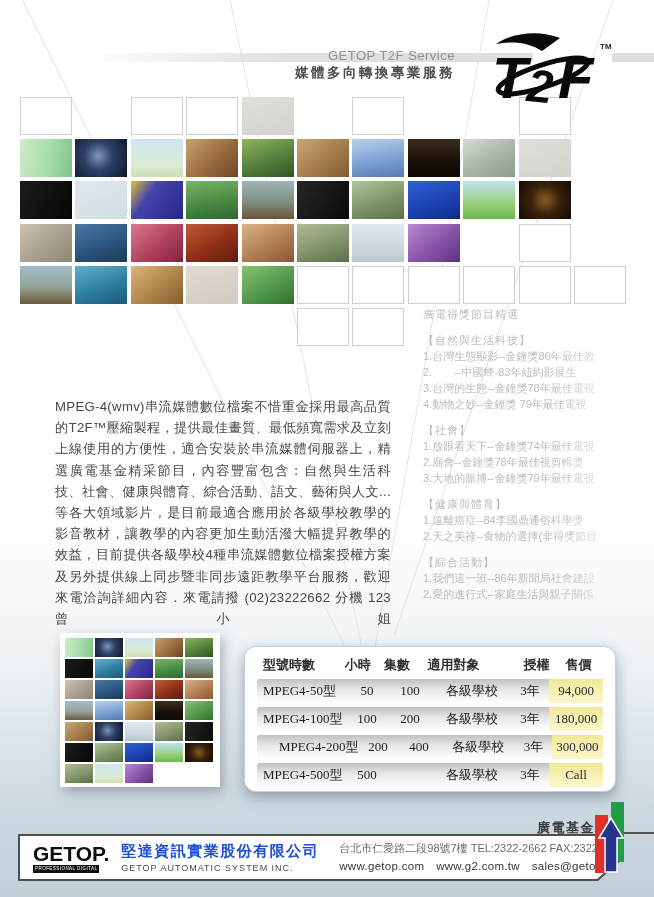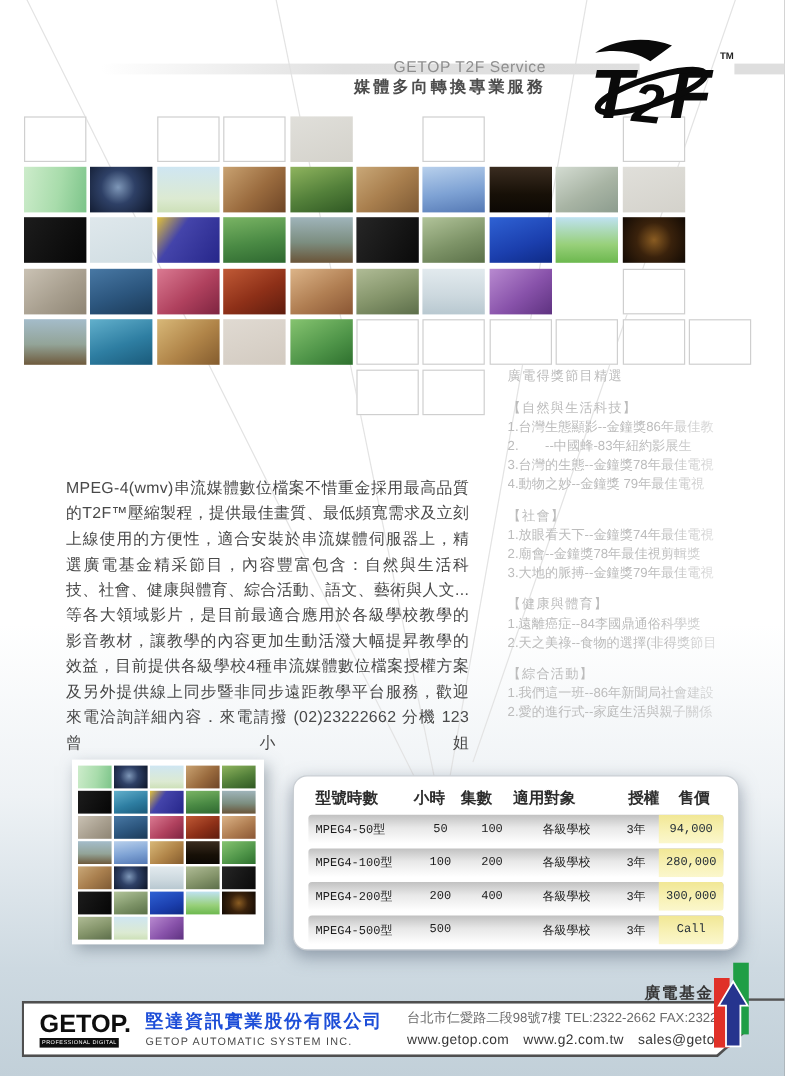--- a/index.html
+++ b/index.html
@@ -32,21 +32,21 @@
     box-shadow:3px 5px 12px rgba(90,105,120,.5);padding:5px;box-sizing:border-box;z-index:3;}
   #collage{display:grid;grid-template-columns:repeat(5,28px);grid-auto-rows:19px;gap:2px;}
   .tile{width:28px;height:19px;}
   .price-card{position:absolute;left:244px;top:646px;width:372px;height:146px;background:#fff;border:1px solid #c9ced3;
     border-radius:12px;box-shadow:0 5px 14px rgba(85,100,120,.55);box-sizing:border-box;z-index:3;}
   #tbl-head{display:flex;padding:9px 12px 5px 12px;font-size:13px;font-weight:bold;color:#2d2d2d;}
   .th{text-align:center;}
   .th.left{text-align:left;padding-left:6px;box-sizing:border-box;}
   .trow{display:flex;align-items:stretch;height:24px;margin:0 12px 4px 12px;border-radius:3px;overflow:hidden;
     background:linear-gradient(180deg,#c1c1c1 0%,#e8e8e8 45%,#ffffff 100%);
-    font-family:Liberation Mono, monospace;font-size:10px;color:#1d1d1d;}
+    font-family:Liberation Serif, serif;font-size:13px;color:#1d1d1d;}
   .td{display:flex;align-items:center;justify-content:center;box-sizing:border-box;}
   .td.left{justify-content:flex-start;padding-left:6px;}
   .td.price{background:linear-gradient(180deg,#f1e795 0%,#f8f2b8 60%,#fbf7cd 100%);color:#1c2733;}
   .fund-label{position:absolute;left:537px;top:819px;font-size:13px;font-weight:bold;color:#383838;letter-spacing:1.5px;z-index:6;}
   .fund-logo{position:absolute;left:592px;top:802px;z-index:9;}
   .footer-edge{position:absolute;left:620px;top:832px;width:34px;height:2px;background:#555;z-index:4;}
   .footer-outer{position:absolute;left:18px;top:834px;width:604px;height:47px;background:#4f4f4f;z-index:5;
     clip-path:polygon(0 0,100% 0,100% 55%,calc(100% - 24px) 100%,0 100%);}
   .footer-inner{position:absolute;inset:2px;background:#fff;display:flex;align-items:center;gap:12px;
     padding-left:13px;box-sizing:border-box;
@@ -218,24 +218,24 @@
           <div class="td" style="width: 78px;">各級學校</div>
           <div class="td" style="width: 38px;">3年</div>
           <div class="td price" style="width: 54px;">94,000</div>
         </div>
         <div class="trow">
           <div class="td left" style="width: 90px;">MPEG4-100型</div>
           <div class="td" style="width: 40px;">100</div>
           <div class="td" style="width: 46px;">200</div>
           <div class="td" style="width: 78px;">各級學校</div>
           <div class="td" style="width: 38px;">3年</div>
-          <div class="td price" style="width: 54px;">280,000</div>
-        </div>
-        <div class="trow">
-          <div class="td left" style="width: 90px;">MPEG4-200型</div>
+          <div class="td price" style="width: 54px;">180,000</div>
+        </div>
+        <div class="trow">
+          <div class="td left" style="width: 90px; margin-left: 16px;">MPEG4-200型</div>
           <div class="td" style="width: 40px;">200</div>
           <div class="td" style="width: 46px;">400</div>
           <div class="td" style="width: 78px;">各級學校</div>
           <div class="td" style="width: 38px;">3年</div>
           <div class="td price" style="width: 54px;">300,000</div>
         </div>
         <div class="trow">
           <div class="td left" style="width: 90px;">MPEG4-500型</div>
           <div class="td" style="width: 40px;">500</div>
           <div class="td" style="width: 46px; margin-top: 33px;">1000</div>

